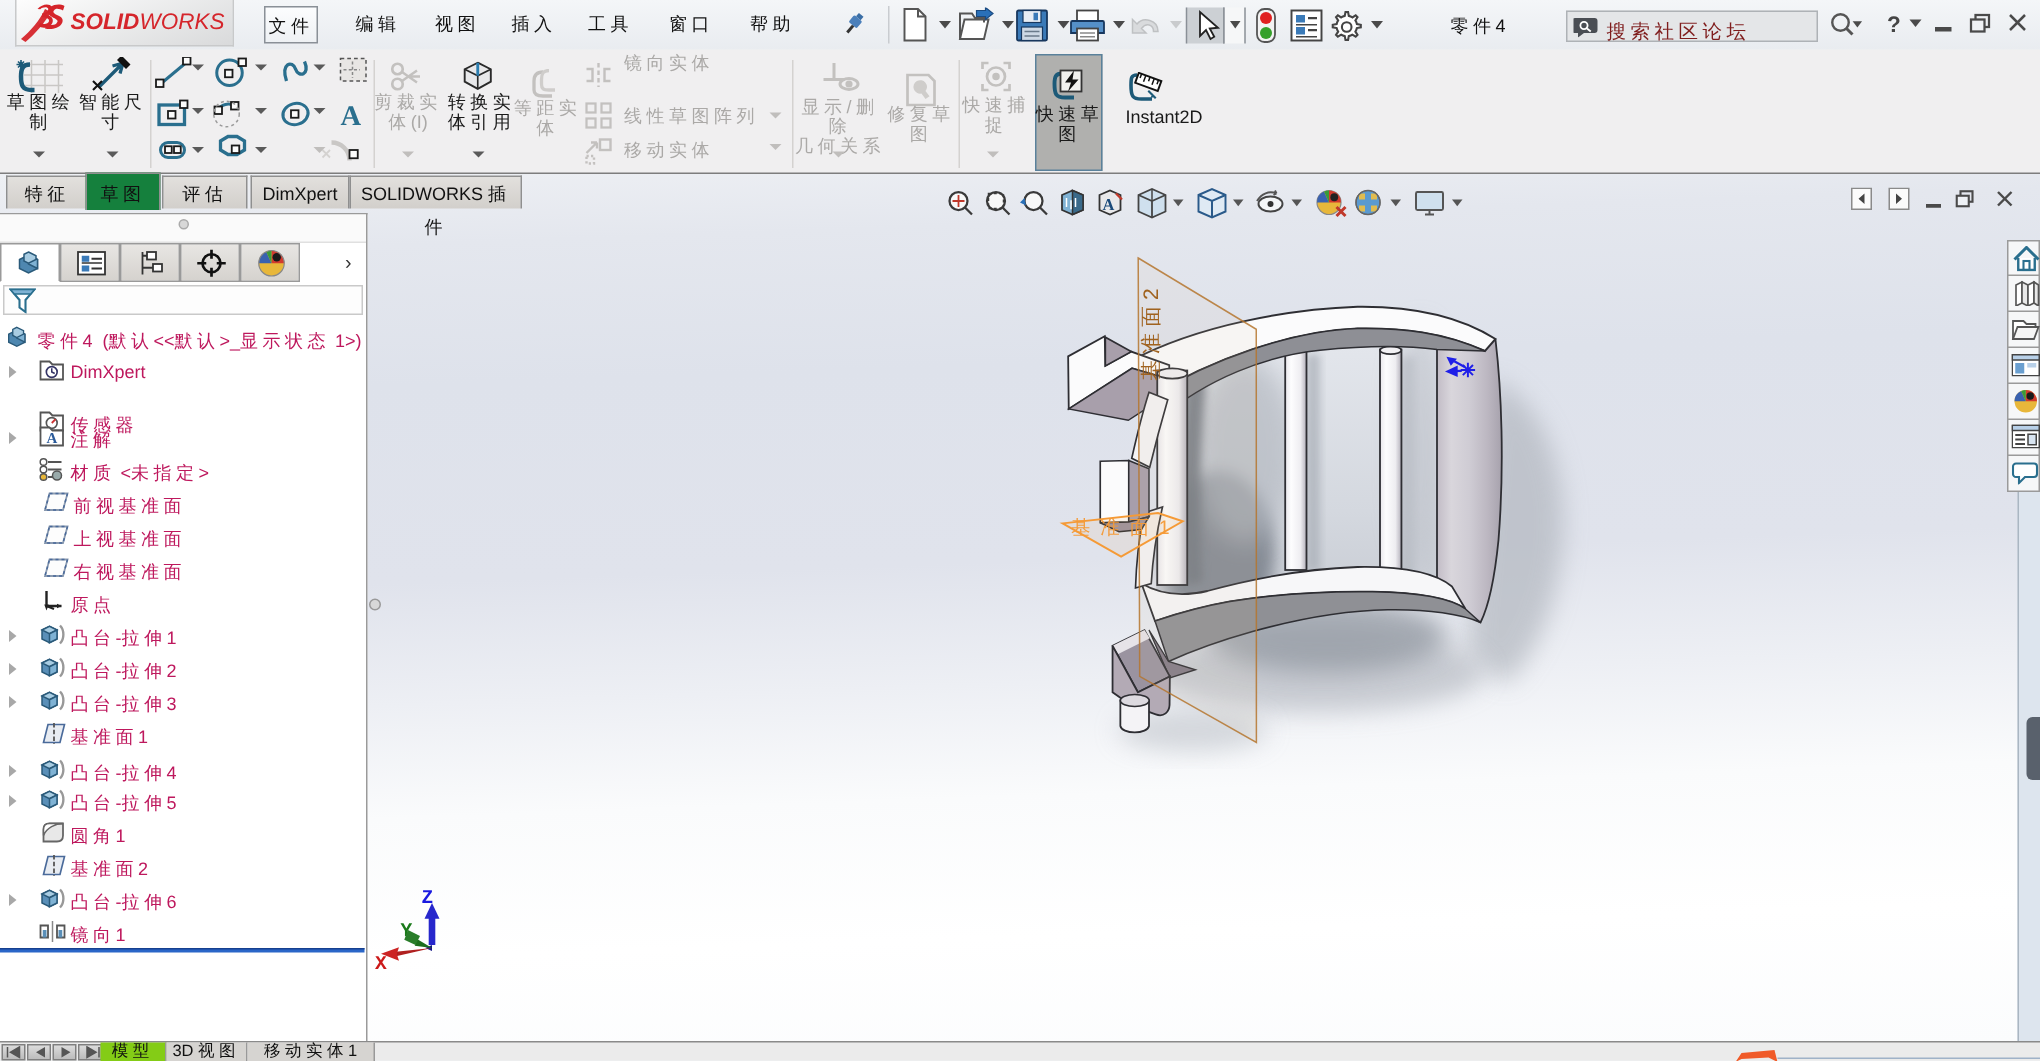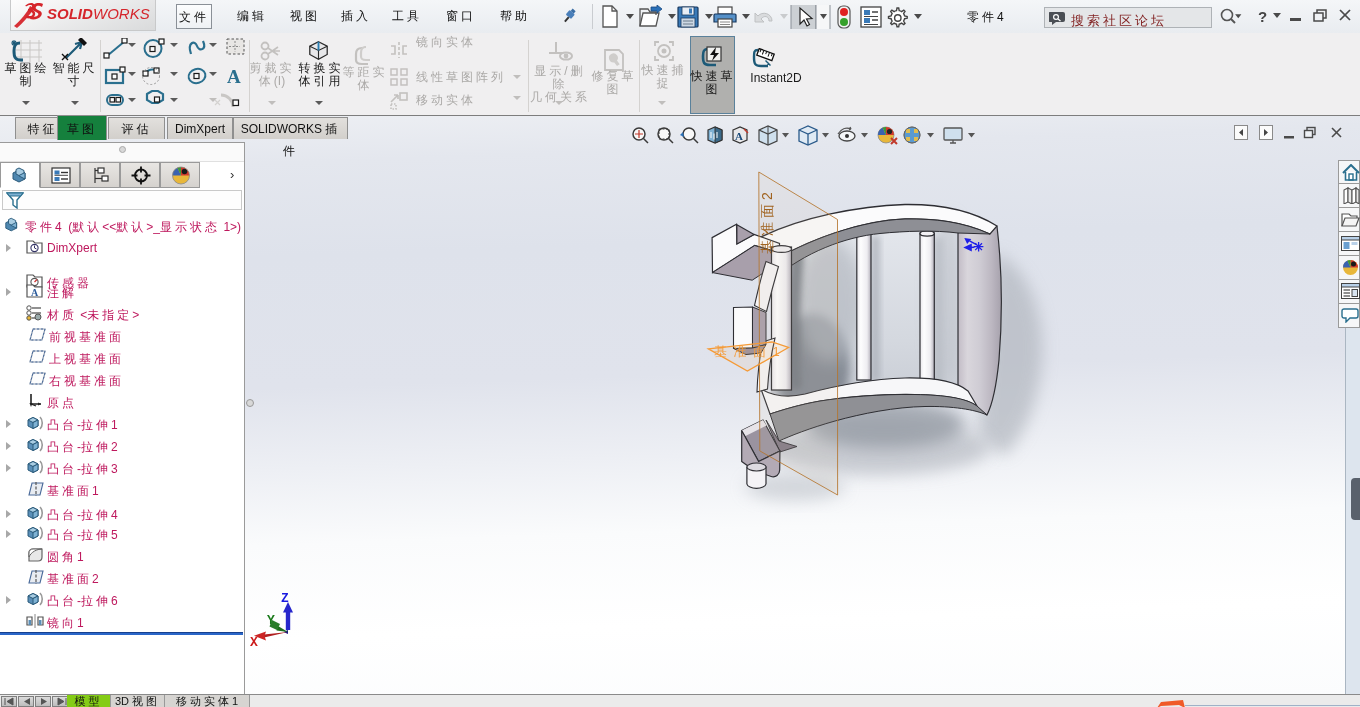--- a/index.html
+++ b/index.html
@@ -513,21 +513,21 @@
   <text x="17" y="36" font-size="13" font-weight="bold" font-family="Liberation Mono" fill="#1a7a1a">Y</text>
   <path d="M38 44 L28 38 L26.5 42.5 Z" fill="#1d6e1d"></path>
   <path d="M30 36 L22 32 L19.5 38.5 L27 42 Z" fill="#2a7d2a"></path>
   <path d="M38 44 L14 46.5 L14 49.5 Z" fill="#b02020"></path>
   <path d="M16 43.5 L4 47.8 L16 52.5 L14.5 48 Z" fill="#cc2424"></path>
   <text x="0" y="58" font-size="13" font-weight="bold" font-family="Liberation Mono" fill="#cc1a1a">X</text>
  </svg>
  <div class="abs" style="left:246px;top:283px;width:8px;height:8px;border-radius:50%;background:#d8d8d8;border:1px solid #999"></div>
 </div>
 <div id="tabstrip">
- <div class="tab" style="left:15px;width:55px"><span class="cjk">特征</span></div>
+ <div class="tab" style="left:4px;width:55px"><span class="cjk">特征</span></div>
  <div class="tab active" style="left:57px;width:50px"><span class="cjk">草图</span></div>
  <div class="tab" style="left:108px;width:57px"><span class="cjk">评估</span></div>
  <div class="tab" style="left:167px;width:66px">DimXpert</div>
  <div class="tab" style="left:233px;width:115px">SOLIDWORKS <span class="cjk">插件</span></div>
 </div>
 <div id="leftpanel">
  <div class="abs" style="left:0px;top:0px;width:244px;height:19px;background:#fafafa;border-bottom:1px solid #e0e0e0">
   <div class="abs" style="left:119px;top:3px;width:7px;height:7px;border-radius:50%;background:#d8d8d8;border:1px solid #aaa"></div>
  </div>
  <div class="ptab active" style="left:0px;width:40px">

